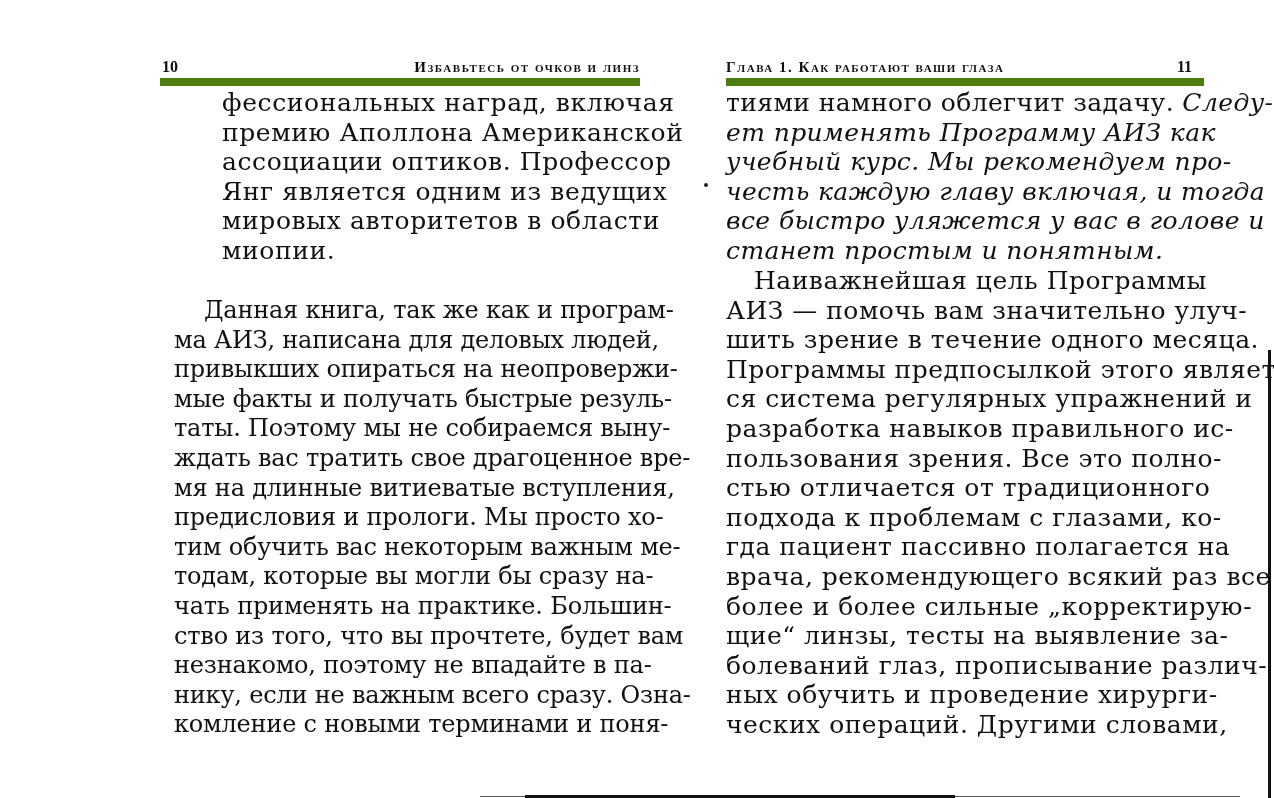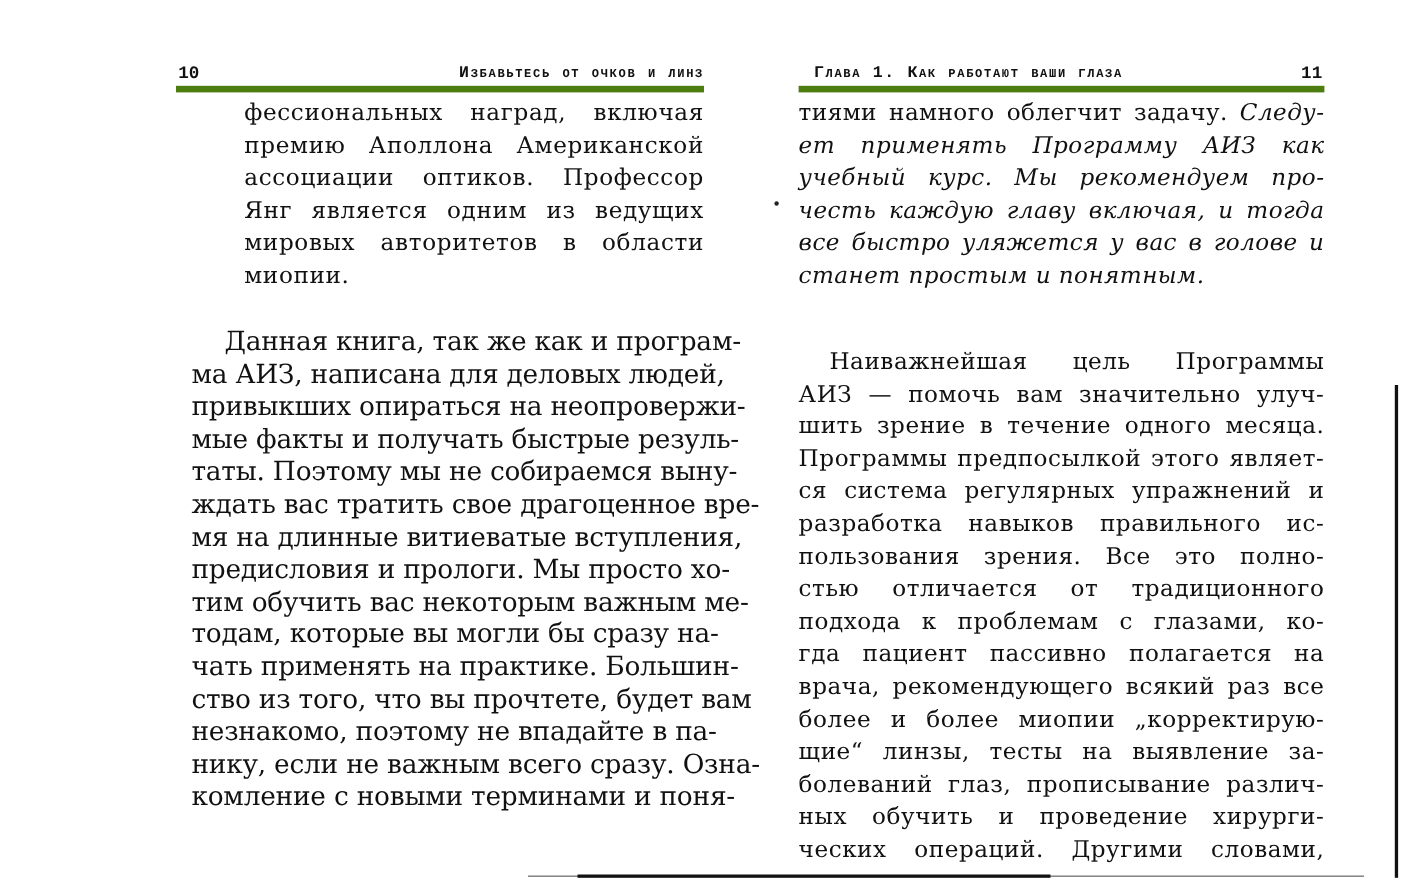--- a/index.html
+++ b/index.html
@@ -6,46 +6,46 @@
   body {
     width: 1274px; height: 798px; background: #ffffff; position: relative; overflow: hidden;
     font-family: "DejaVu Serif", "Liberation Serif", serif; color: #111;
   }
   .page { position: absolute; top: 0; height: 798px; }
   .page-left { left: 160px; width: 480px; }
   .page-right { left: 726px; width: 478px; }
 
   .running-head {
     position: absolute; top: 56px; left: 0; right: 0; height: 22px;
-    border-bottom: 6px solid #4d7c0f;
-    font-family: Liberation Mono, monospace; font-weight: bold; font-size: 15px;
+    border-bottom: 8px solid #4d7c0f;
+    font-family: Liberation Serif, serif; font-weight: bold; font-size: 15px;
     letter-spacing: 1.5px; line-height: 22px;
   }
   .running-head .folio { position: absolute; top: 0; font-size: 16px; letter-spacing: 0; }
   .page-left .folio { left: 2px; }
-  .page-right .folio { right: 2px; }
+  .page-right .folio { right: 12px; }
   .running-head .title { position: absolute; top: 0; font-variant: small-caps; }
   .page-left .title { right: 0; }
-  .page-right .title { left: 14px; }
+  .page-right .title { left: 0; }
 
   .text {
-    position: absolute; font-size: 21px; line-height: 29.6px;
+    position: absolute; font-size: 25px; line-height: 29.6px;
     text-align: justify; text-align-last: justify; white-space: nowrap;
   }
   .text .ln { display: block; text-align: justify; text-align-last: justify; }
   .text .ln.last { text-align-last: left; }
   .text .it { font-style: italic; }
 
   .bio { top: 88px; left: 62px; width: 418px; letter-spacing: 0.6px; }
   .para-left { top: 296px; left: 14px; width: 466px; font-size: 24px; letter-spacing: -0.2px; }
   .para-left .ln:first-child { padding-left: 30px; }
 
   .right-top { top: 88px; left: 0; width: 478px; letter-spacing: 0.4px; }
   .right-para { top: 266px; left: 0; width: 478px; letter-spacing: 0.5px; }
-  .right-para .ln:first-child { padding-left: 28px; margin-top: 48px; }
+  .right-para .ln:first-child { padding-left: 28px; }
 
   .bullet-dot { position: absolute; left: 704px; top: 183px; width: 4px; height: 4px; background: #222; border-radius: 50%; }
   .scan-edge-right { position: absolute; left: 1268px; top: 350px; width: 3px; height: 448px; background: #111; }
   .scan-edge-bottom { position: absolute; left: 525px; top: 795px; width: 430px; height: 3px; background: #111; }
   .scan-edge-bottom2 { position: absolute; left: 480px; top: 796px; width: 760px; height: 1px; background: #555; }
 </style>
 </head>
 <body>
 
 <div class="page page-left">
@@ -100,21 +100,21 @@
     <span class="ln">АИЗ — помочь вам значительно улуч-</span>
     <span class="ln">шить зрение в течение одного месяца.</span>
     <span class="ln">Программы предпосылкой этого являет-</span>
     <span class="ln">ся система регулярных упражнений и</span>
     <span class="ln">разработка навыков правильного ис-</span>
     <span class="ln">пользования зрения. Все это полно-</span>
     <span class="ln">стью отличается от традиционного</span>
     <span class="ln">подхода к проблемам с глазами, ко-</span>
     <span class="ln">гда пациент пассивно полагается на</span>
     <span class="ln">врача, рекомендующего всякий раз все</span>
-    <span class="ln">более и более миопии „корректирую-</span>
+    <span class="ln">более и более сильные „корректирую-</span>
     <span class="ln">щие“ линзы, тесты на выявление за-</span>
     <span class="ln">болеваний глаз, прописывание различ-</span>
     <span class="ln">ных обучить и проведение хирурги-</span>
     <span class="ln">ческих операций. Другими словами,</span>
   </div>
 </div>
 
 <div class="scan-edge-right"></div>
 <div class="scan-edge-bottom2"></div>
 <div class="scan-edge-bottom"></div>

